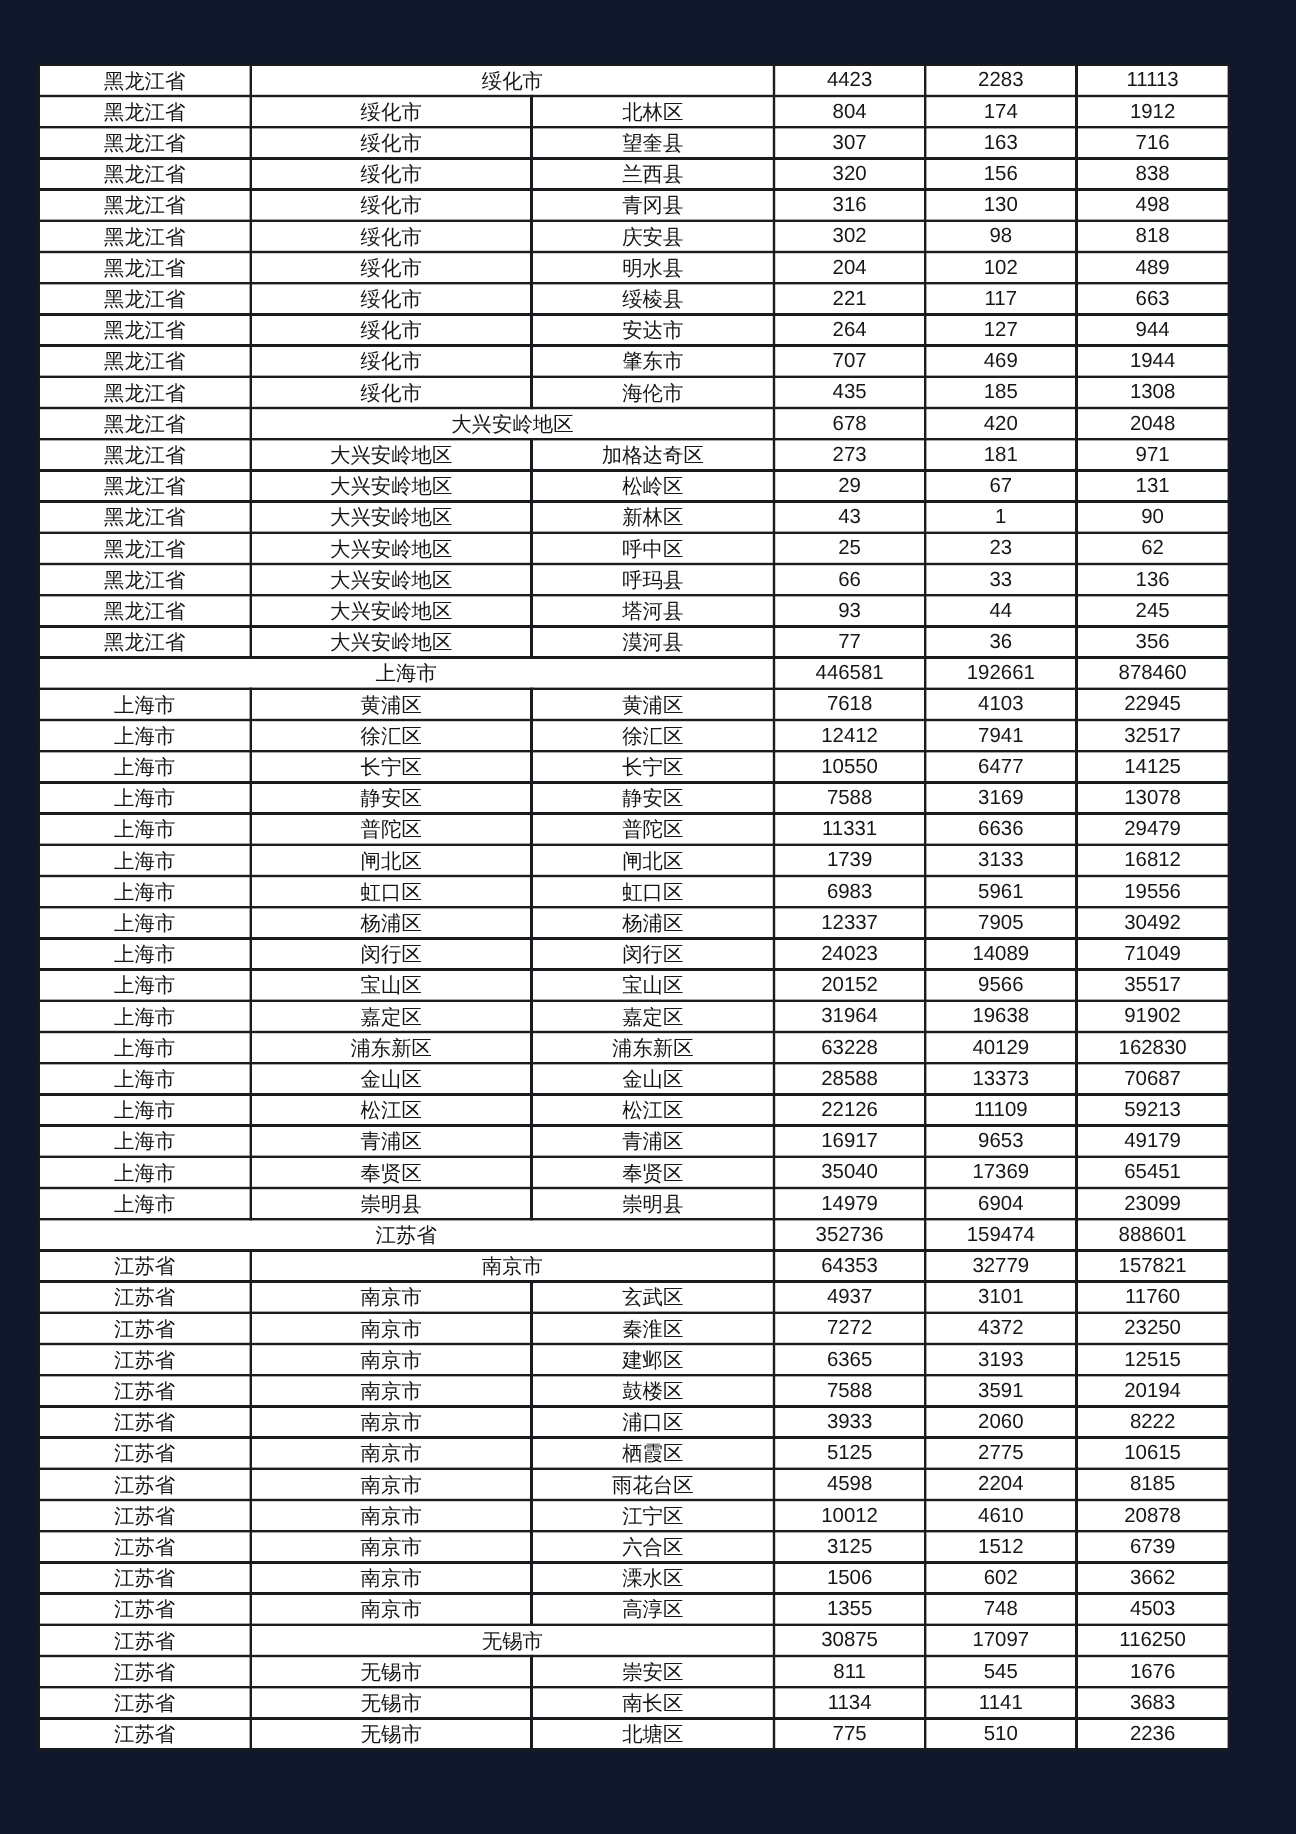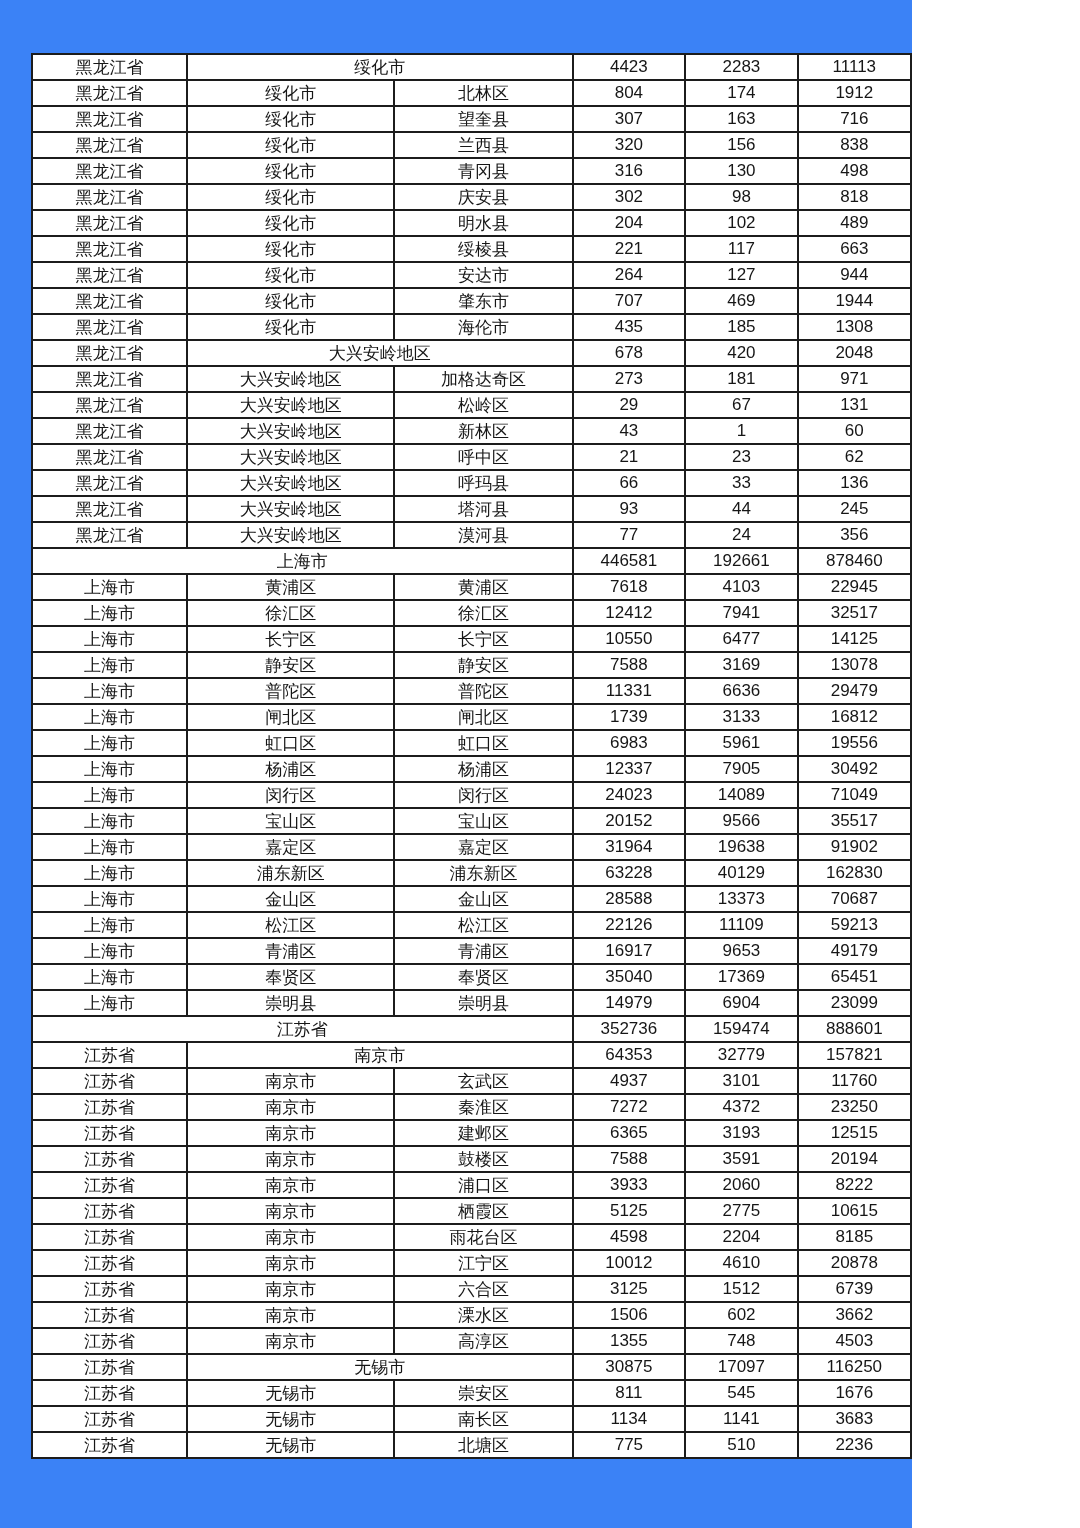--- a/index.html
+++ b/index.html
@@ -2,23 +2,23 @@
 <html><head>
 <meta charset="utf-8">
 <style>
   html, body {
     margin: 0;
     padding: 0;
     background: #ffffff;
   }
   .page {
     position: relative;
-    width: 912px;
+    width: 1080px;
     height: 1528px;
-    background: #3b82f6;
+    background: #0f172a;
     overflow: hidden;
     font-family: "Liberation Sans", "DejaVu Sans", sans-serif;
   }
   table.stats {
     position: absolute;
     left: 31px;
     top: 53px;
     border-collapse: collapse;
     table-layout: fixed;
   }
@@ -164,27 +164,27 @@
           <td colspan="1">29</td>
           <td colspan="1">67</td>
           <td colspan="1">131</td>
         </tr>
         <tr>
           <td colspan="1">黑龙江省</td>
           <td colspan="1">大兴安岭地区</td>
           <td colspan="1">新林区</td>
           <td colspan="1">43</td>
           <td colspan="1">1</td>
-          <td colspan="1">60</td>
+          <td colspan="1">90</td>
         </tr>
         <tr>
           <td colspan="1">黑龙江省</td>
           <td colspan="1">大兴安岭地区</td>
           <td colspan="1">呼中区</td>
-          <td colspan="1">21</td>
+          <td colspan="1">25</td>
           <td colspan="1">23</td>
           <td colspan="1">62</td>
         </tr>
         <tr>
           <td colspan="1">黑龙江省</td>
           <td colspan="1">大兴安岭地区</td>
           <td colspan="1">呼玛县</td>
           <td colspan="1">66</td>
           <td colspan="1">33</td>
           <td colspan="1">136</td>
@@ -195,21 +195,21 @@
           <td colspan="1">塔河县</td>
           <td colspan="1">93</td>
           <td colspan="1">44</td>
           <td colspan="1">245</td>
         </tr>
         <tr>
           <td colspan="1">黑龙江省</td>
           <td colspan="1">大兴安岭地区</td>
           <td colspan="1">漠河县</td>
           <td colspan="1">77</td>
-          <td colspan="1">24</td>
+          <td colspan="1">36</td>
           <td colspan="1">356</td>
         </tr>
         <tr>
           <td colspan="3">上海市</td>
           <td colspan="1">446581</td>
           <td colspan="1">192661</td>
           <td colspan="1">878460</td>
         </tr>
         <tr>
           <td colspan="1">上海市</td>

